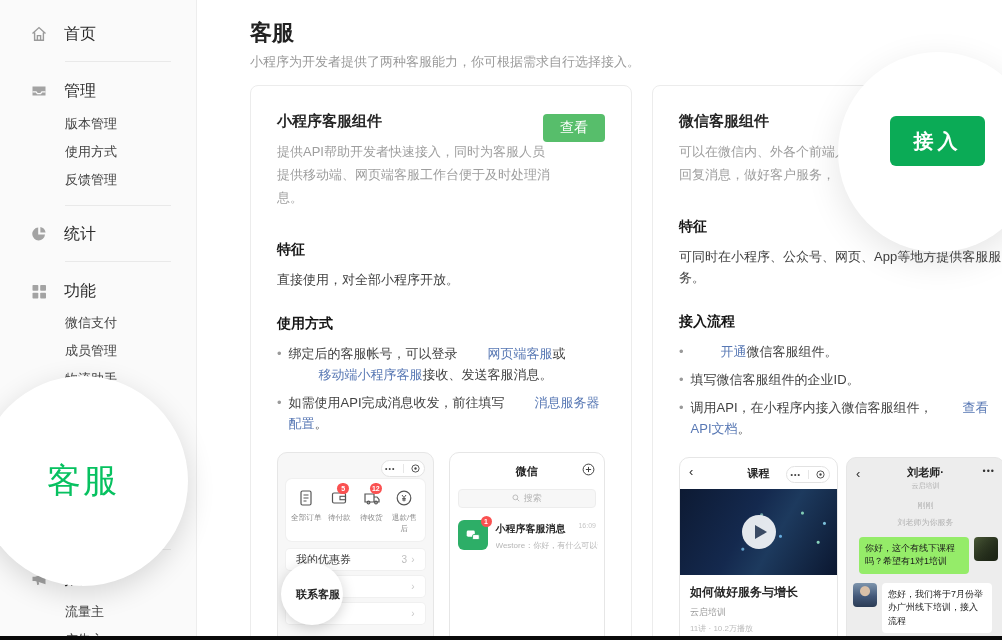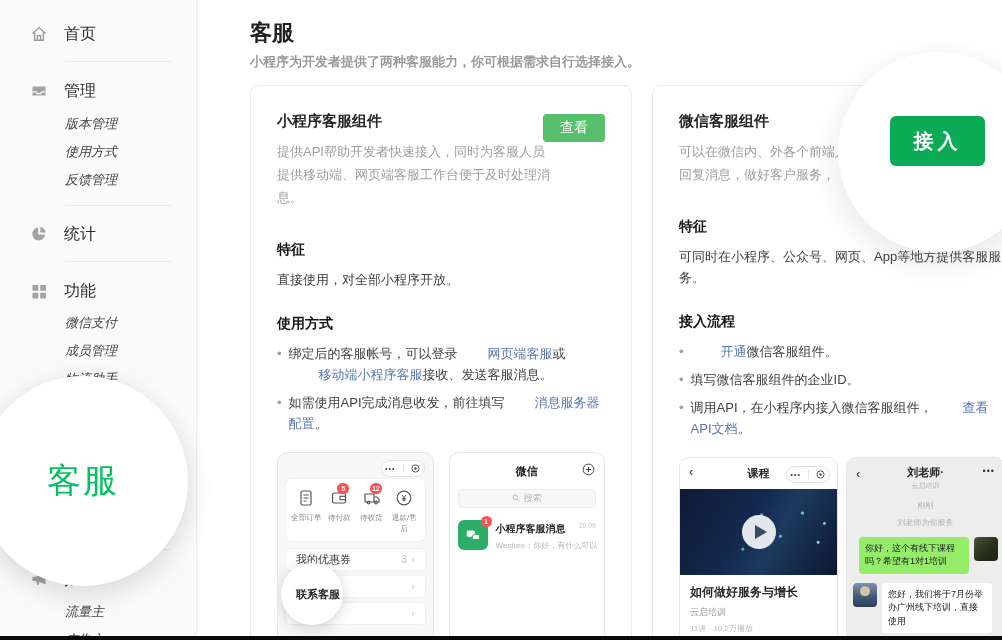--- a/index.html
+++ b/index.html
@@ -5,28 +5,28 @@
   html,body{margin:0;padding:0;}
   body{
     width:1002px;height:640px;position:relative;overflow:hidden;
     background:#fff;font-family:"Liberation Sans","DejaVu Sans",sans-serif;
     color:#262626;
   }
   
   .sidebar{position:absolute;left:0;top:0;width:197px;height:640px;background:#fafafa;border-right:1px solid #ededed;box-sizing:border-box;}
   .side-group{display:flex;align-items:center;gap:16px;padding-left:30px;height:24px;font-size:16px;color:#2b2b2b;cursor:pointer;}
   .side-group .ico{width:18px;height:18px;display:inline-flex;}
-  .side-sub{height:18px;display:flex;align-items:center;padding-left:65px;font-size:13px;color:#424242;cursor:pointer;font-style:italic;}
+  .side-sub{height:18px;display:flex;align-items:center;padding-left:65px;font-size:13px;color:#424242;cursor:pointer;}
   .side-divider{height:1px;background:#e9e9e9;margin-left:65px;width:106px;}
   .mt22{margin-top:22px}.mt17{margin-top:17px}.mt16{margin-top:16px}.mt15{margin-top:15px}
   .mt12{margin-top:12px}.mt11{margin-top:11px}.mt10{margin-top:10px}.mt133{margin-top:133px}
   
   .main{position:absolute;left:197px;top:0;width:805px;height:640px;overflow:hidden;background:#fff;}
   .page-title{position:absolute;left:53px;top:18px;font-size:22px;font-weight:600;color:#222;}
-  .page-sub{position:absolute;left:53px;top:53px;font-size:13px;color:#9a9a9a;font-weight:bold;}
+  .page-sub{position:absolute;left:53px;top:53px;font-size:13px;color:#9a9a9a;}
   .cards{position:absolute;left:53px;top:85px;display:flex;gap:20px;}
   .card{width:382px;height:700px;background:#fff;border:1px solid #ececec;border-radius:8px;padding:26px;box-sizing:border-box;position:relative;}
   .card.c2{width:380px;}
   .card-title{font-size:15px;font-weight:700;color:#262626;}
   .card-desc{margin-top:9px;font-size:13px;color:#9e9e9e;line-height:23px;width:274px;}
   .card-btn{position:absolute;top:28px;right:26px;height:28px;padding:0 17px;border:none;border-radius:4px;
     background:#57be6b;color:#fff;font-size:14px;cursor:pointer;font-family:inherit;}
   .sec-h{margin-top:32px;font-size:14px;font-weight:700;color:#161616;}
   .sec-t{margin-top:11px;font-size:13px;color:#424242;line-height:1.6;}
   .blt{display:flex;margin-top:7px;font-size:13px;color:#424242;line-height:21px;}
@@ -390,21 +390,21 @@
             <span class="p4-menu">•••</span>
           </div>
           <div class="p4-center" style="margin-top:9px;">刚刚</div>
           <div class="p4-center" style="margin-top:6px;">刘老师为你服务</div>
           <div class="p4-row out">
             <div class="p4-bubble out">你好，这个有线下课程吗？希望有1对1培训</div>
             <div class="p4-avatar out"></div>
           </div>
           <div class="p4-row">
             <div class="p4-avatar in"></div>
-            <div class="p4-bubble in">您好，我们将于7月份举办广州线下培训，直接使用</div>
+            <div class="p4-bubble in">您好，我们将于7月份举办广州线下培训，接入流程</div>
           </div>
         </div>
       </div>
     </div>
   </div>
 
   <div class="spot-right"></div>
   <button class="btn-join">接入</button>
 </div>
 

